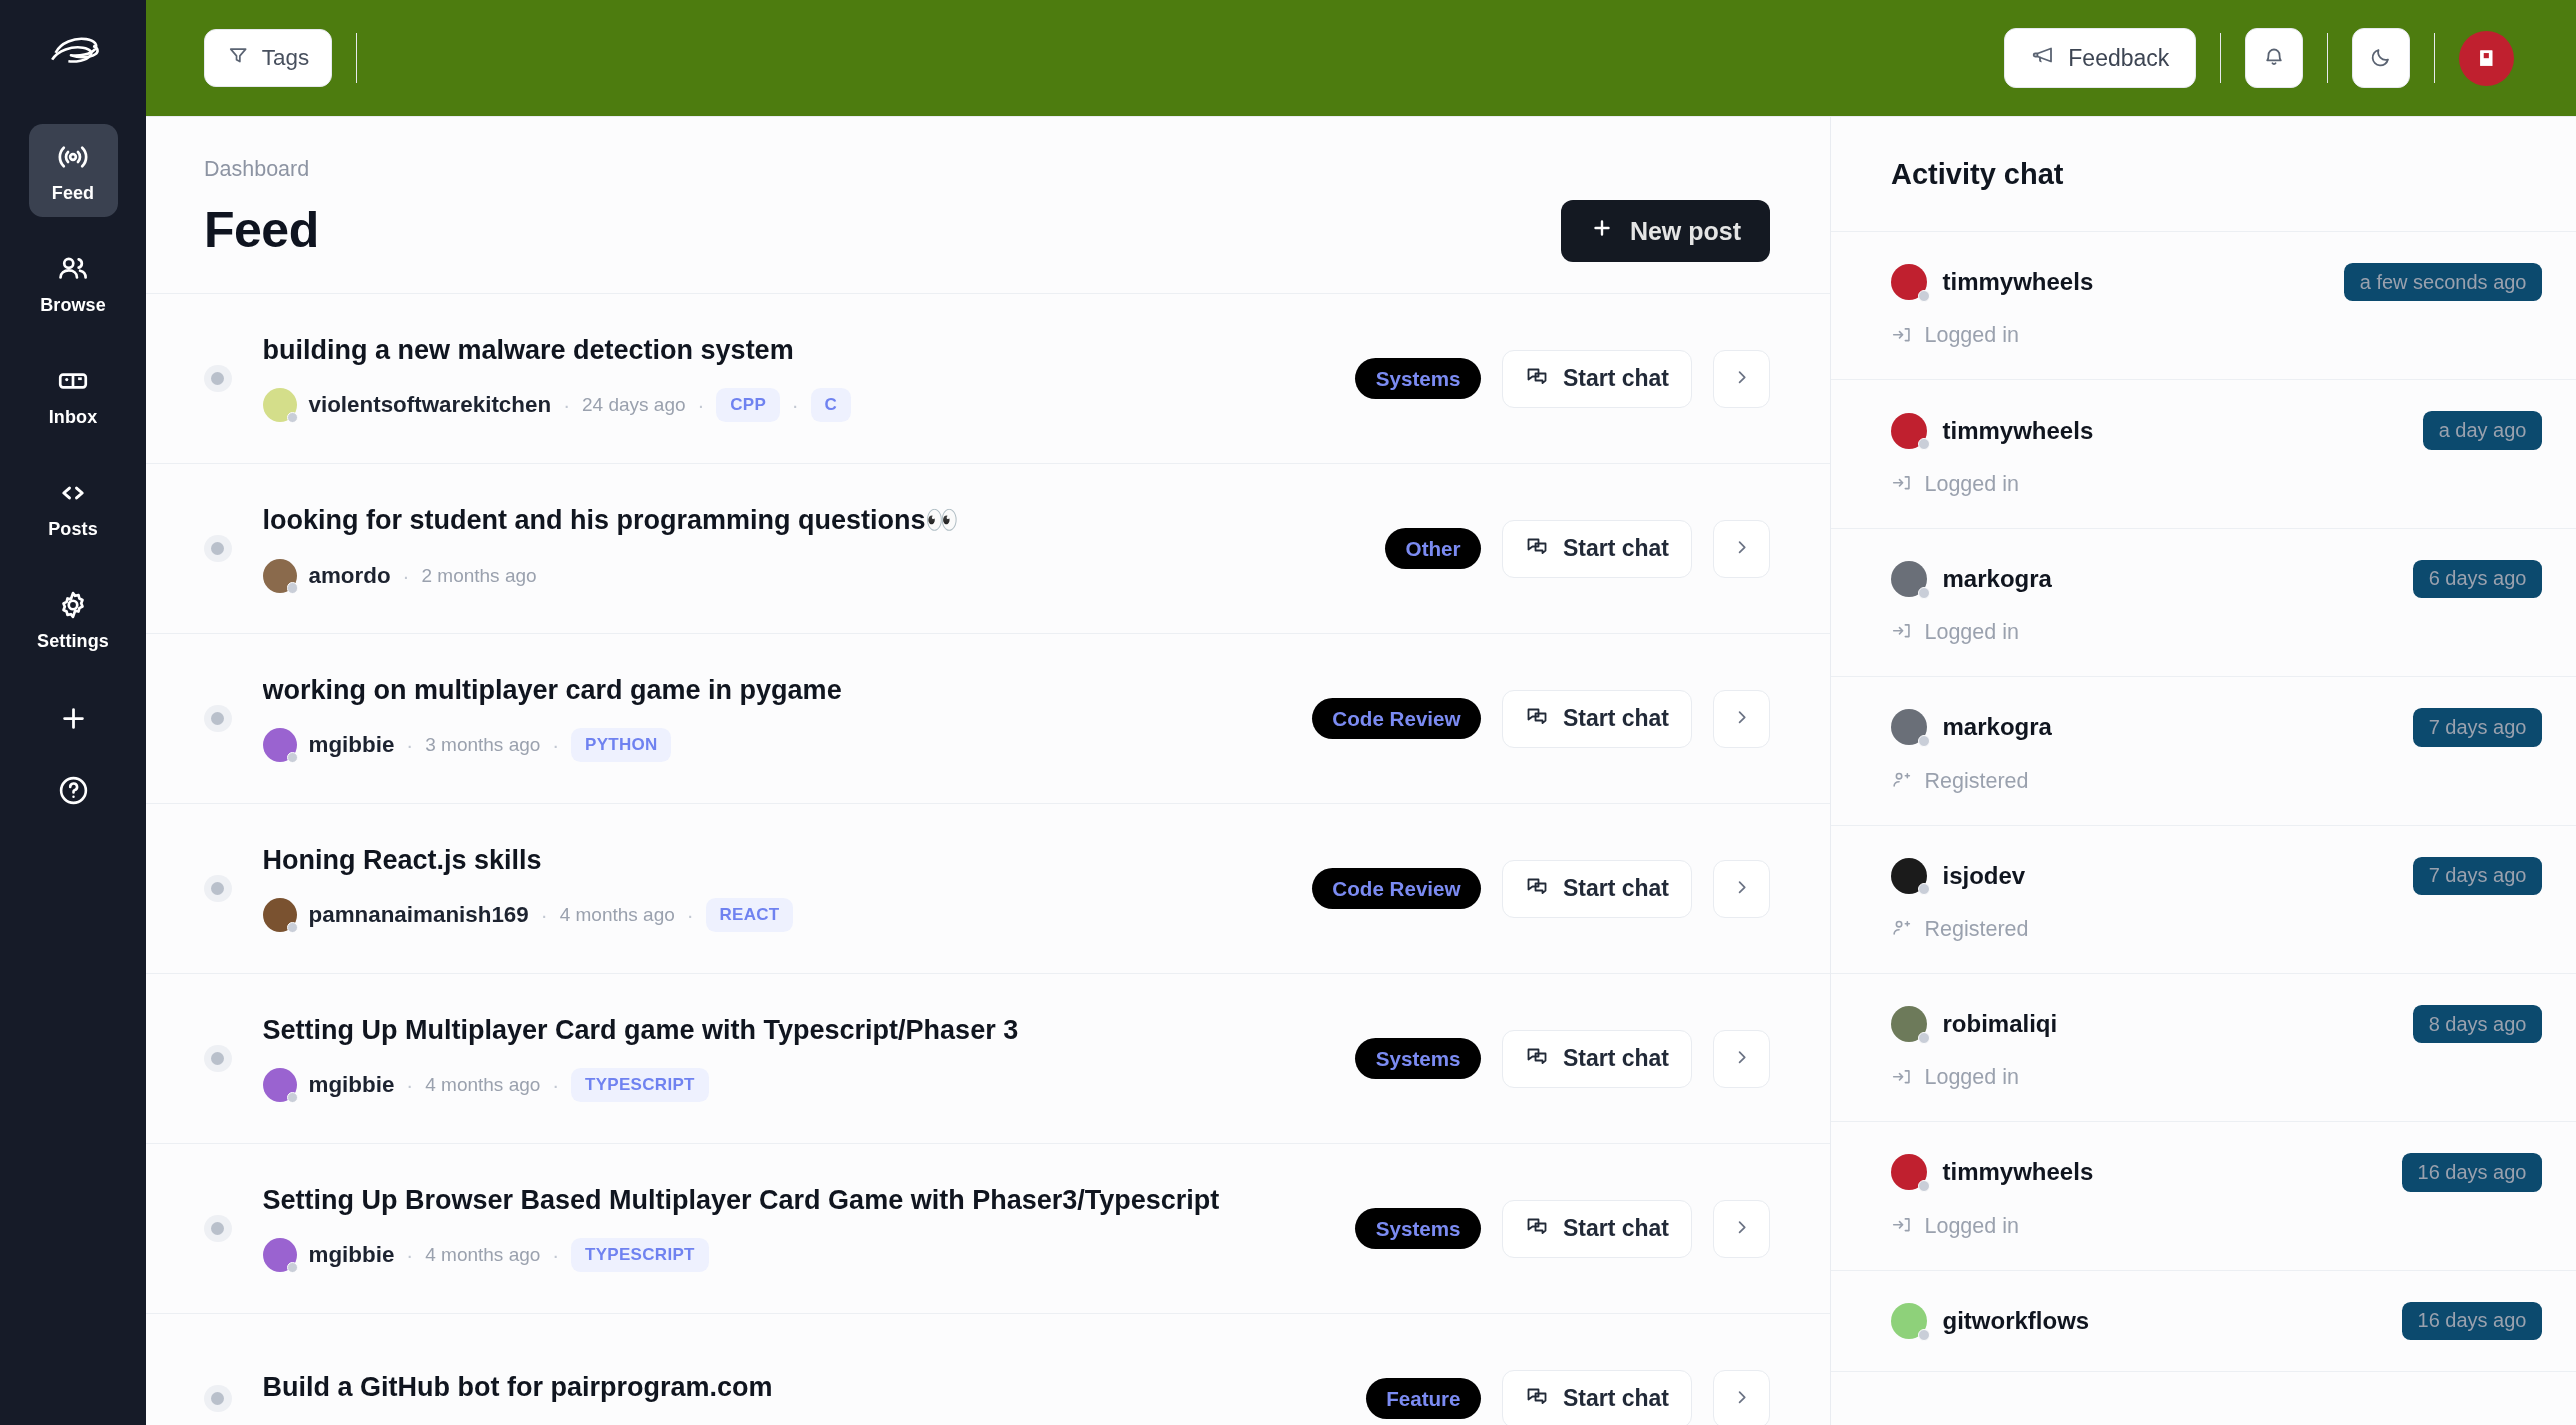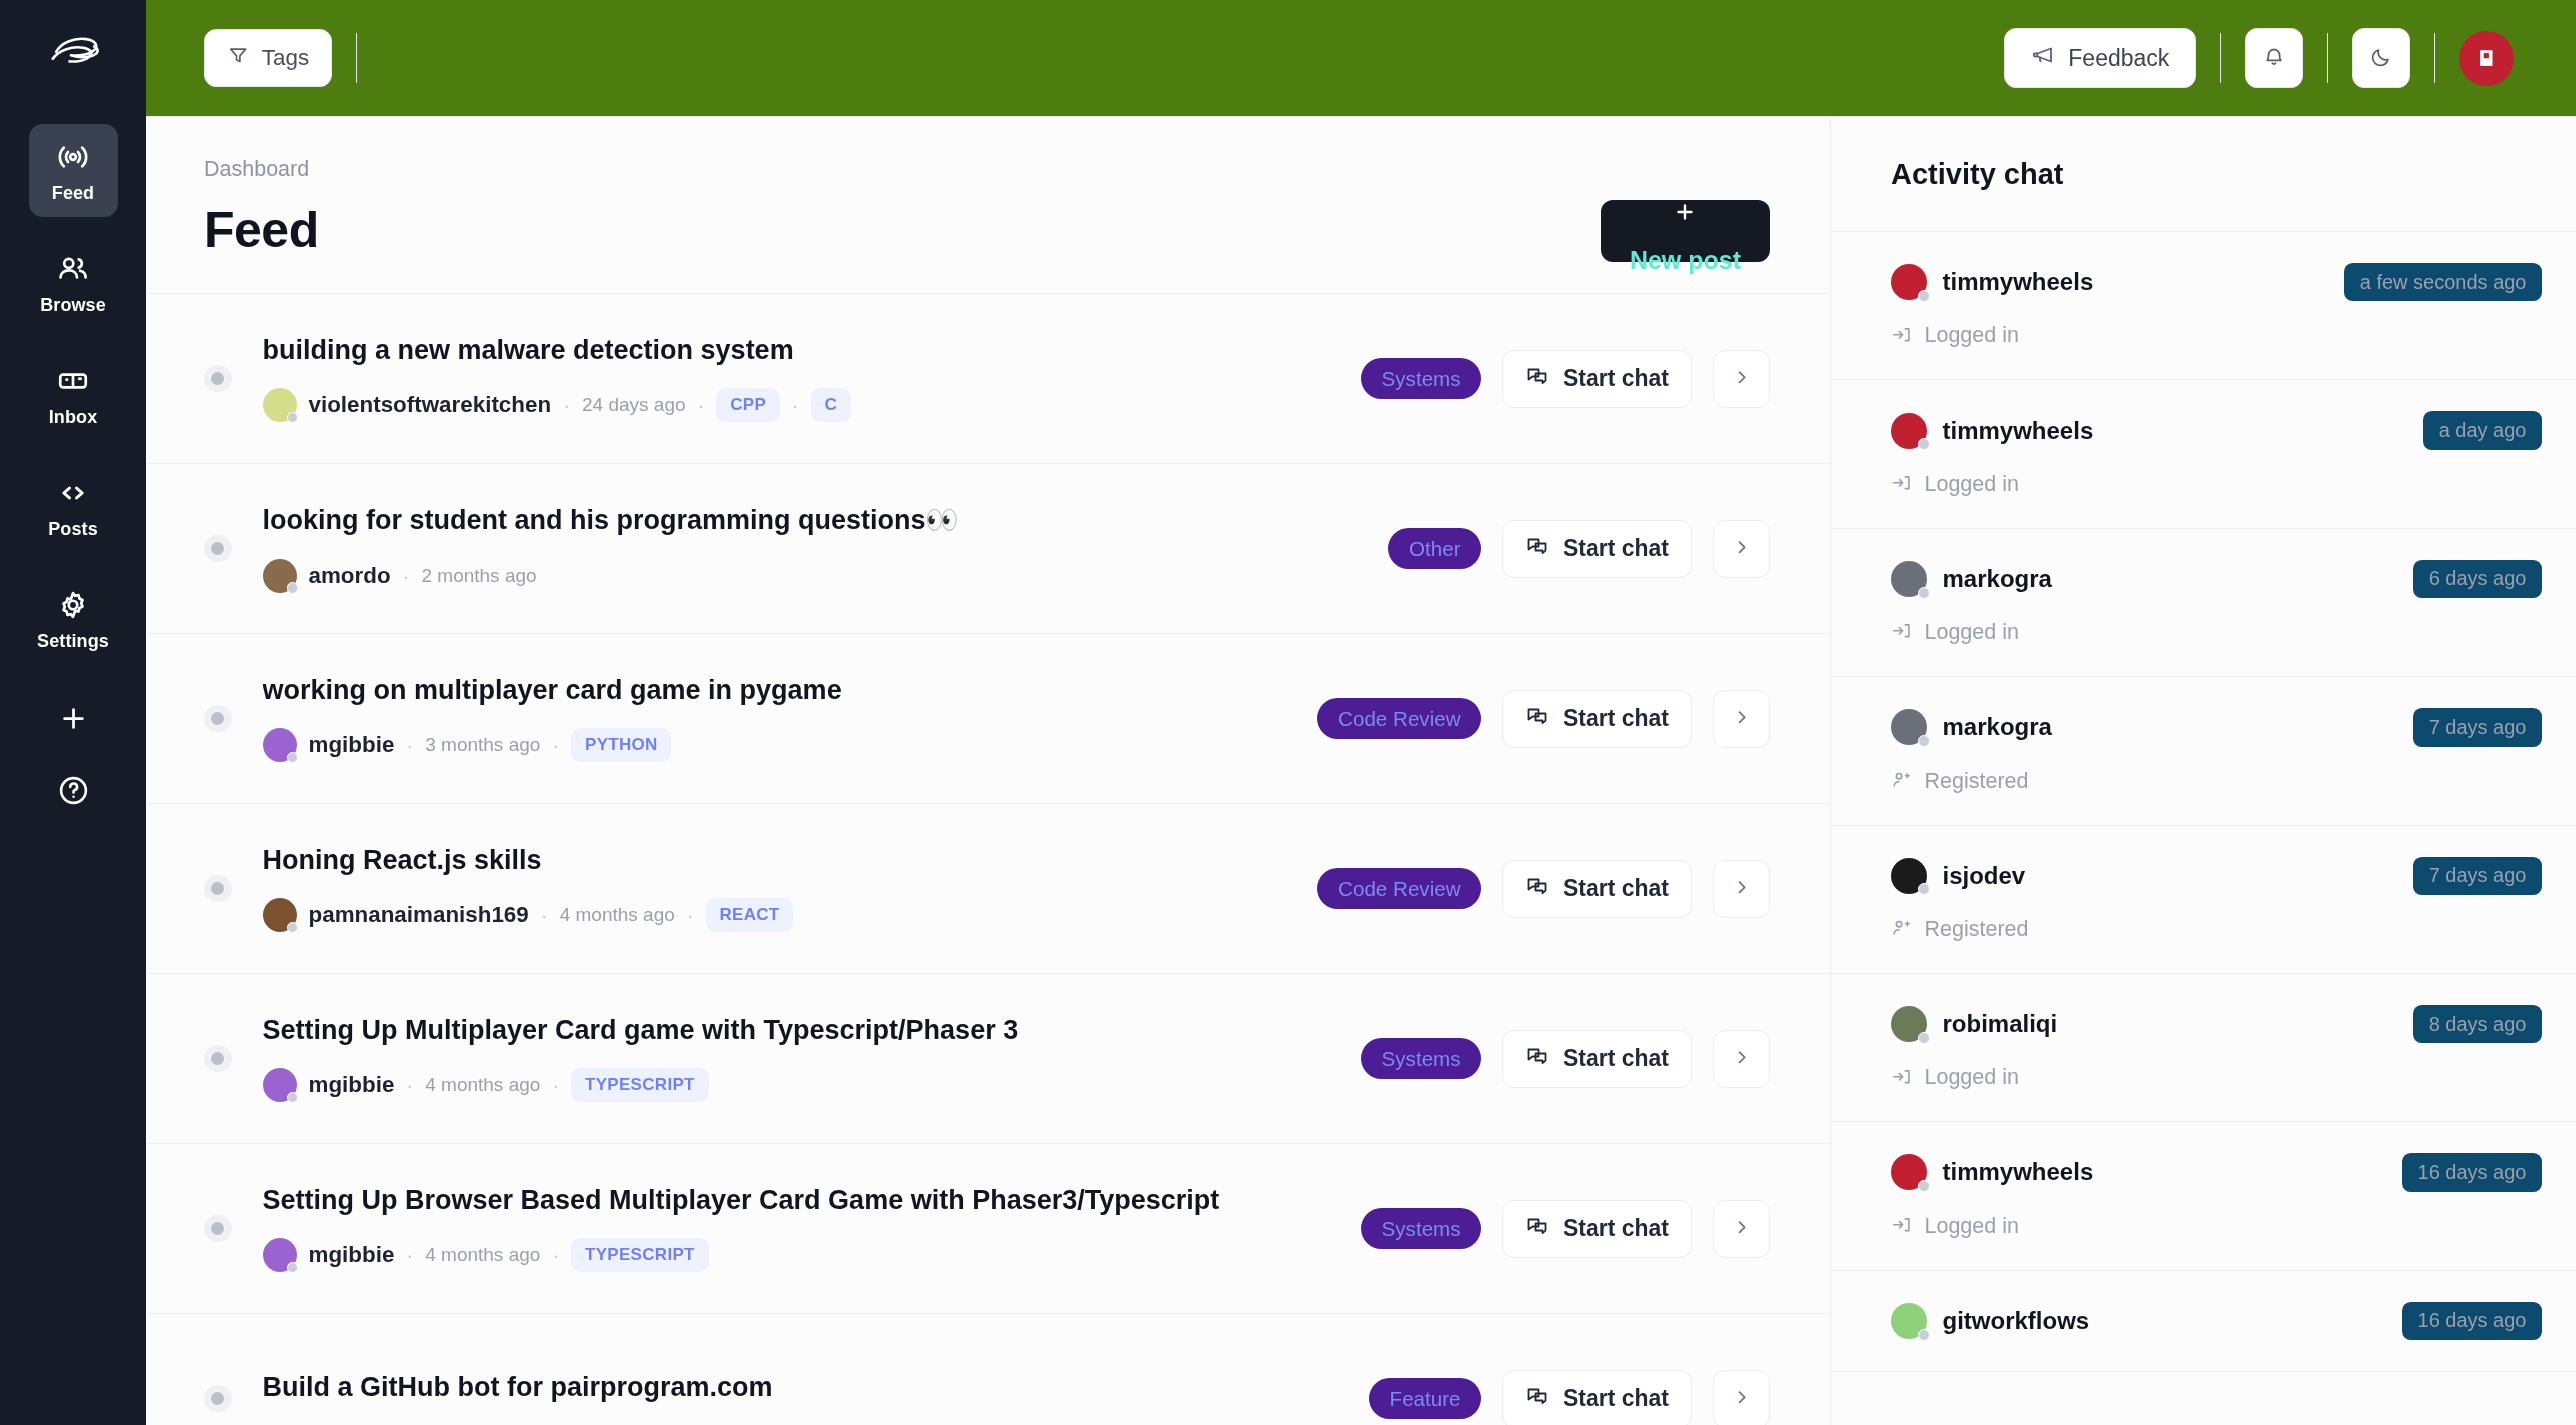--- a/index.html
+++ b/index.html
@@ -62,24 +62,23 @@
   
   .content { flex: 1 1 auto; display: flex; min-height: 0; }
   .feed-pane { flex: 1 1 auto; min-width: 0; background: #fcfcfd; overflow: hidden; }
 
   .feed-head { padding: 40px 60px 34px 58px; position: relative; }
   .breadcrumb { font-size: 21.5px; color: #8d94a3; margin-bottom: 19px; }
   .page-title { font-size: 50px; font-weight: 700; color: #0f1420; letter-spacing: -0.5px; }
   .new-post-btn {
     position: absolute; right: 60px; top: 83px;
     height: 62px; padding: 0 29px; border-radius: 12px; border: none;
-    background: #141922; color: #5eead4; font-size: 25px; font-weight: 600;
+    background: #141922; color: #e5e5e5; font-size: 25px; font-weight: 600;
     display: flex; align-items: center; gap: 15.5px; cursor: pointer;
     font-family: "Liberation Sans", sans-serif;
-    flex-direction: column;
   }
 
   .post-row {
     display: flex; align-items: center;
     border-top: 0.9px solid #eceff3;
     padding: 31px 60px 31px 58px; min-height: 170px;
     background: #fcfcfd;
   }
   .post-dot { width: 27.5px; height: 27.5px; border-radius: 50%; background: #eef0f4; display:flex; align-items:center; justify-content:center; flex: 0 0 27.5px; }
   .post-dot i { width: 13px; height: 13px; border-radius: 50%; background: #b9c0cb; display:block; }
@@ -90,22 +89,22 @@
   .post-avatar .pres { position:absolute; right:-1.7px; bottom:-0.9px; width:11.2px; height:11.2px; border-radius:50%; background:#c9ced8; border:1.7px solid #fcfcfd; }
   .post-author { font-size: 22.4px; font-weight: 600; color: #1d2330; }
   .dotsep { color: #c2c8d2; font-size: 20.6px; }
   .post-time { font-size: 19px; color: #9aa1ae; }
   .lang-pill {
     border-radius: 9.5px; background: #eef1fe; color: #6f82f0;
     font-size: 17px; font-weight: 600; padding: 6.9px 13.8px; letter-spacing: 0.3px;
   }
   .post-right { display: flex; align-items: center; gap: 20.6px; flex: 0 0 auto; margin-left: 26px; }
   .cat-pill {
-    border-radius: 859px; background: #4c1d95; color: #7b8bf2;
-    font-size: 20.6px; font-weight: 400; padding: 8.6px 20.6px;
+    border-radius: 859px; background: #000000; color: #7b8bf2;
+    font-size: 20.6px; font-weight: 700; padding: 8.6px 20.6px;
   }
   .chat-btn {
     height: 58px; padding: 0 22.4px; border: 0.9px solid #e9ecf1; border-radius: 12px;
     background: #fff; display: flex; align-items: center; gap: 13.8px;
     font-size: 23px; font-weight: 600; color: #222a38; cursor: pointer;
   }
   .arrow-btn {
     width: 57px; height: 58px; border: 0.9px solid #e9ecf1; border-radius: 12px;
     background: #fff; display: flex; align-items: center; justify-content: center; cursor: pointer;
   }

